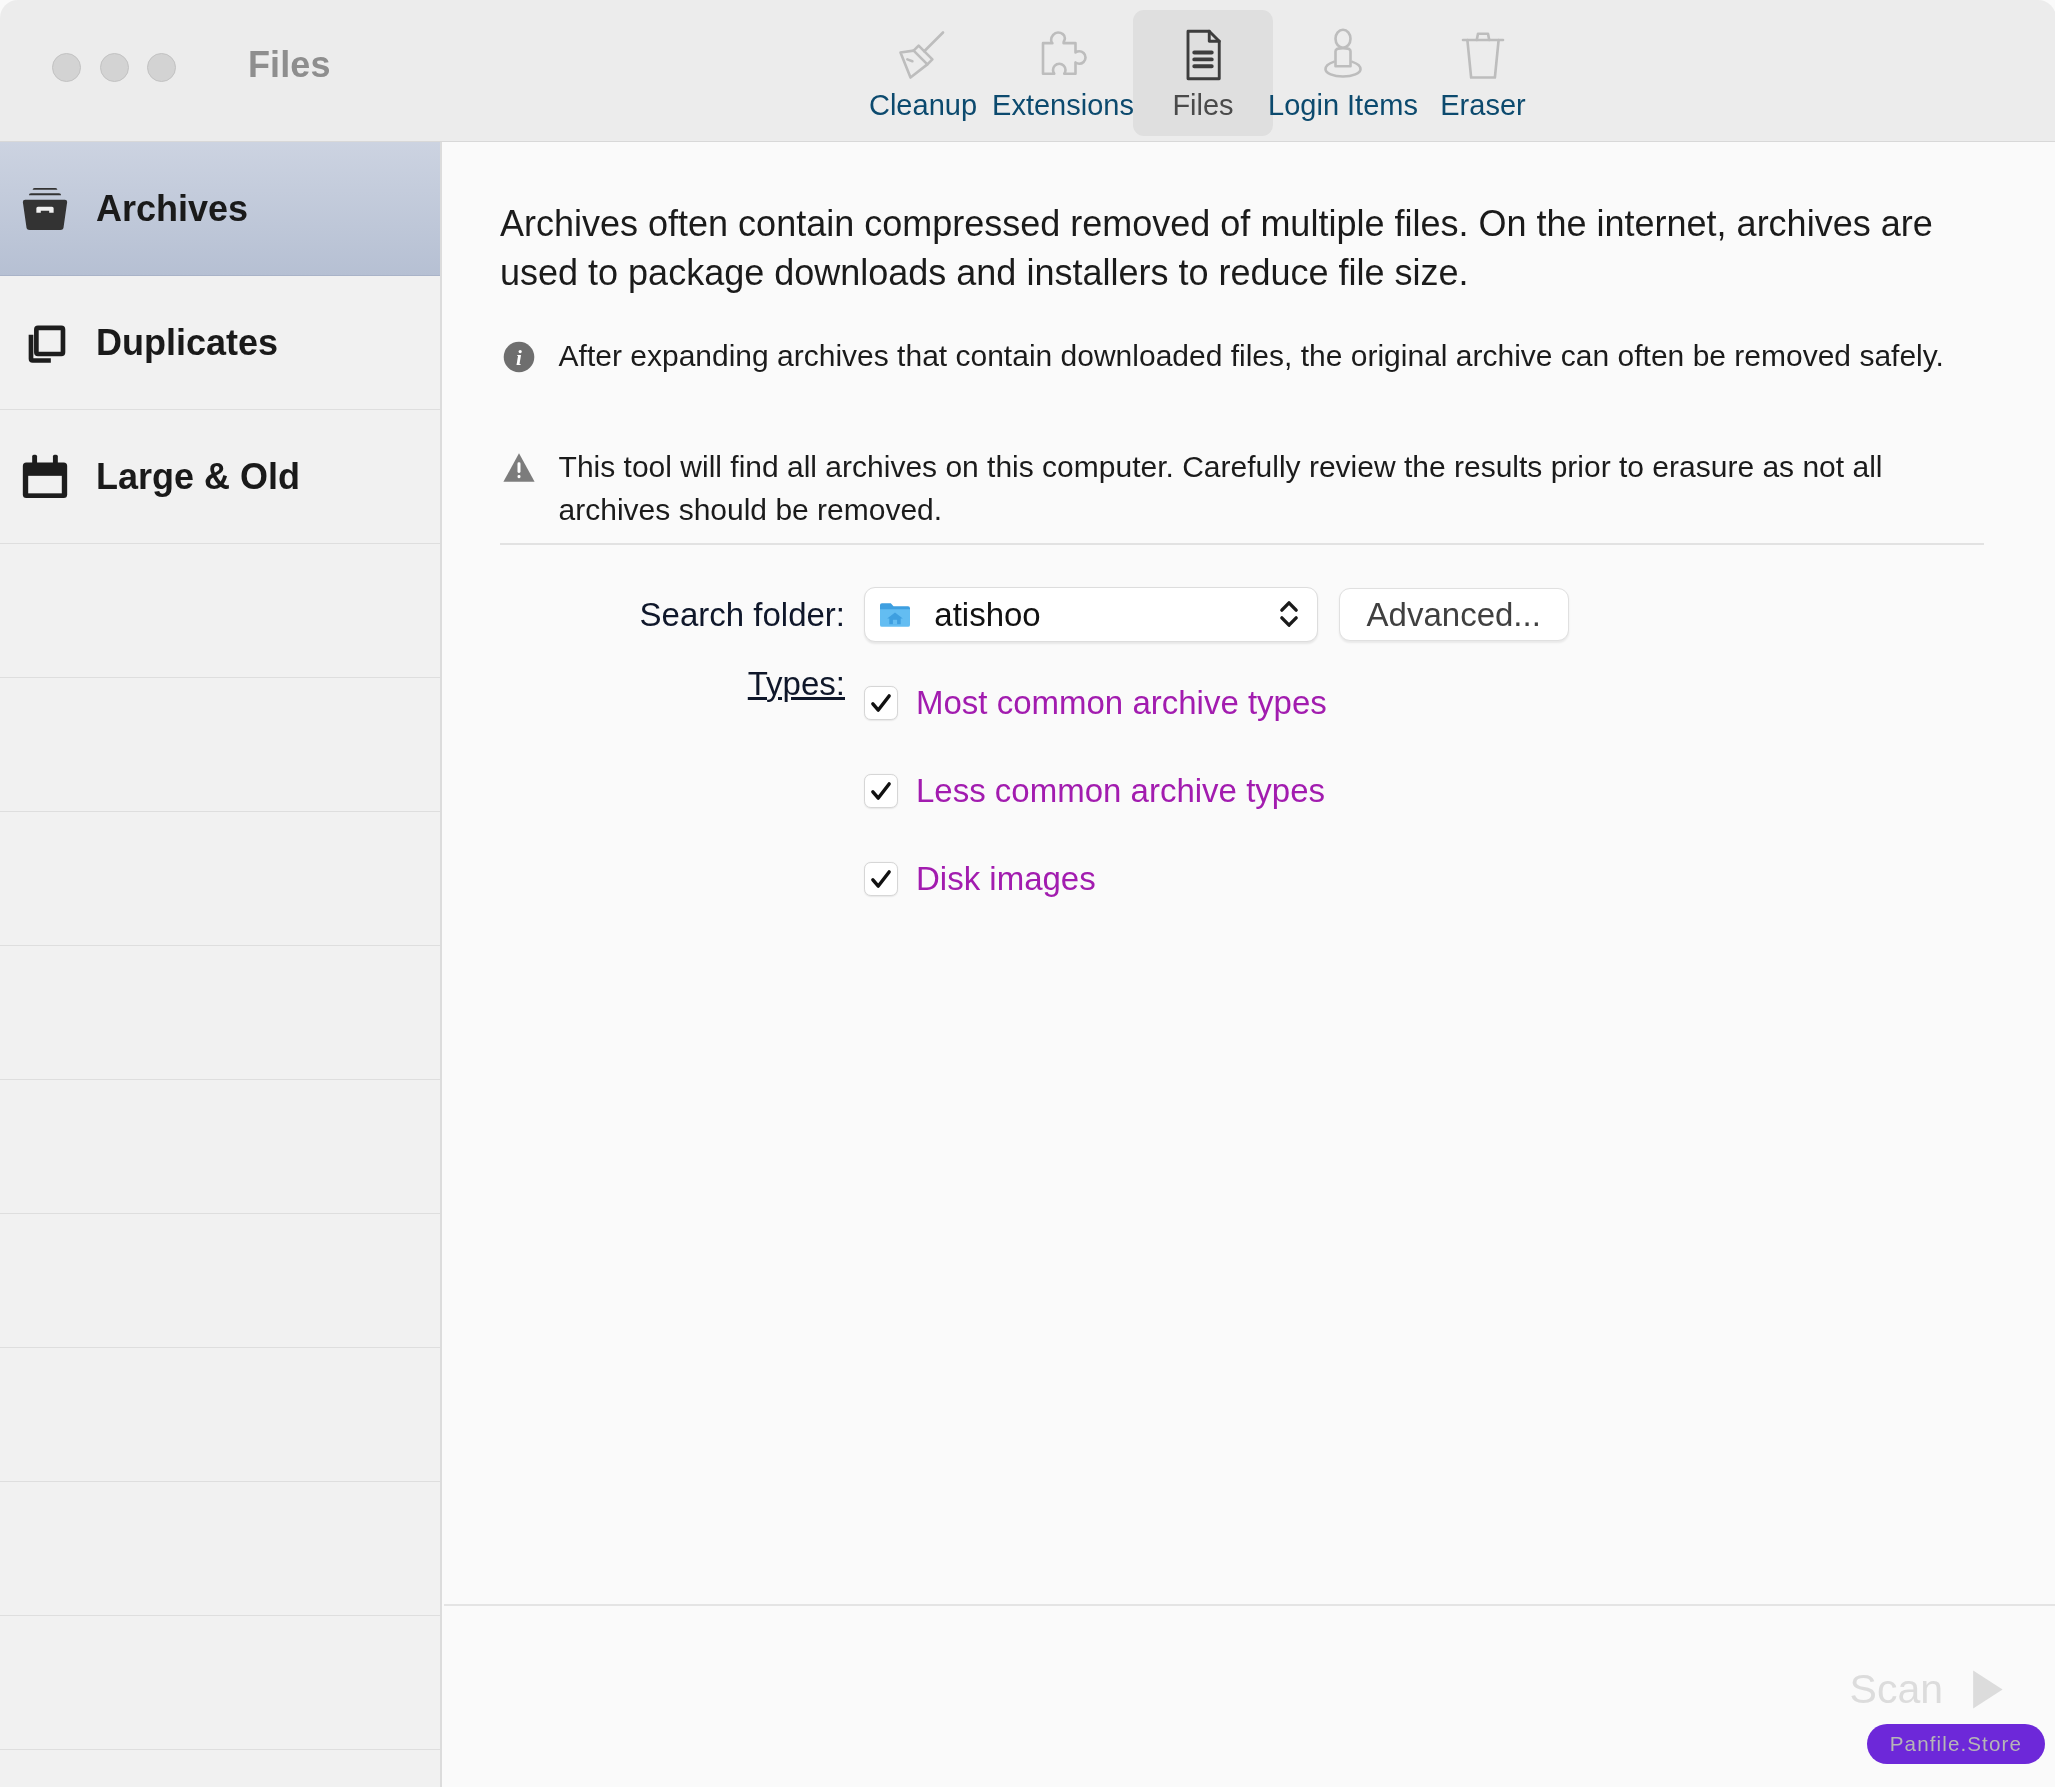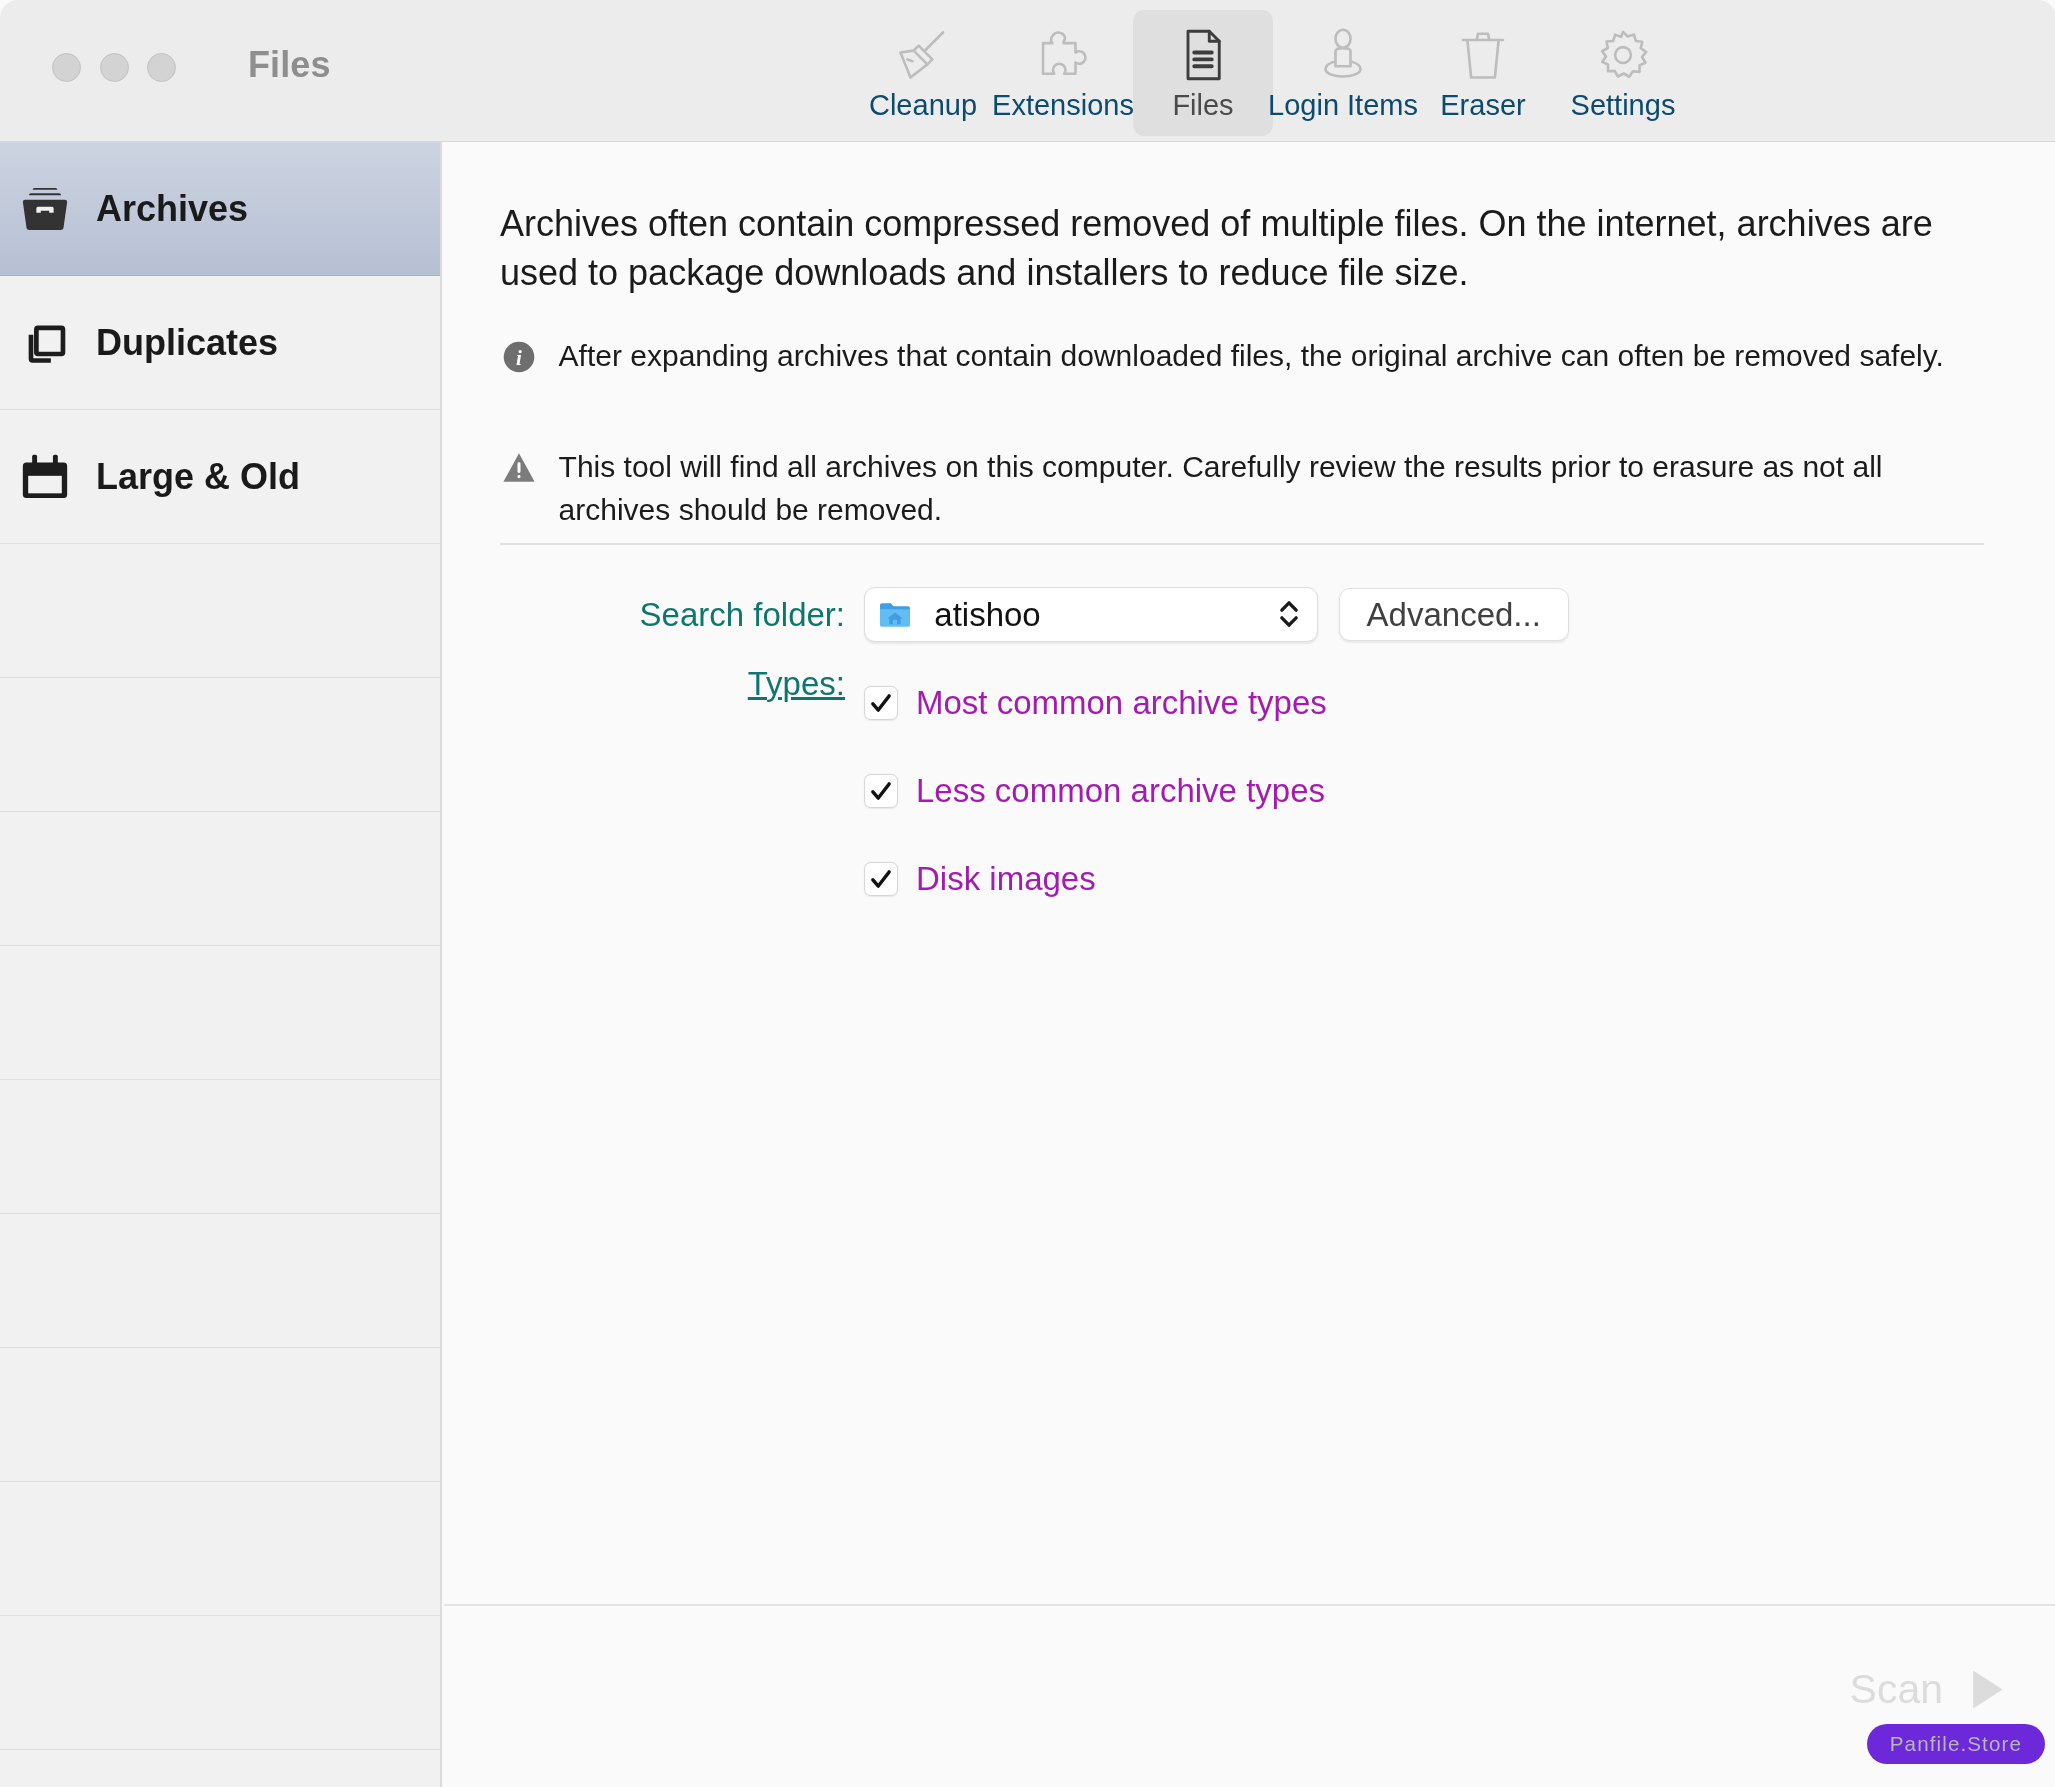--- a/index.html
+++ b/index.html
@@ -195,21 +195,21 @@
   .row-search {
     position: absolute;
     left: 0;
     top: 445px;
     width: 100%;
     display: flex;
     align-items: center;
   }
   .form-label {
     font-size: 33px;
-    color: #0f766e;
+    color: #0f172a;
     text-align: right;
     white-space: nowrap;
   }
   #search-label { width: 401px; }
   .popup {
     margin-left: 19px;
     width: 454px;
     height: 55px;
     background: #ffffff;
     border: 1.4px solid #dddddd;
@@ -398,29 +398,20 @@
         <div class="tb-icon">
           <svg width="60" height="60" viewBox="0 0 48 48" fill="none" stroke="#bdbdbd" stroke-width="2.1" stroke-linecap="round" stroke-linejoin="round">
             <path d="M8 12 L40 12"></path>
             <path d="M19 12 L20 7 L28 7 L29 12"></path>
             <path d="M11.5 12 L14.5 42 L33.5 42 L36.5 12"></path>
           </svg>
         </div>
         <div class="tb-label">Eraser</div>
       </div>
 
-      <div class="tb-item">
-        <div class="tb-icon">
-          <svg width="60" height="60" viewBox="0 0 48 48" fill="none" stroke="#bdbdbd" stroke-width="2.1" stroke-linecap="round" stroke-linejoin="round">
-            <circle cx="24" cy="24" r="6.3"></circle>
-            <path d="M24 5.5 L27.8 9.2 L32.8 7.6 L34.2 12.8 L39.4 13.4 L38.2 18.6 L42.5 21.5 L39.2 25.6 L42 30.2 L37.3 32.2 L37.2 37.5 L31.9 37 L29 41.4 L24.6 38.8 L20 41.2 L17.3 36.7 L12 37 L12.1 31.7 L7.4 29.5 L10.4 25.2 L7.3 21 L11.8 18.4 L10.8 13.2 L16.1 12.8 L17.7 7.7 L22.5 9.5 Z"></path>
-          </svg>
-        </div>
-        <div class="tb-label">Settings</div>
-      </div>
 
     </div>
   </div>
 
   <div class="sidebar">
 
     <div class="side-row selected">
       <div class="side-icon">
         <svg width="56" height="56" viewBox="0 0 48 48">
           <path d="M15 6 H33 A1.6 1.6 0 0 1 34.6 7.6 H13.4 A1.6 1.6 0 0 1 15 6 Z" fill="#333"></path>

